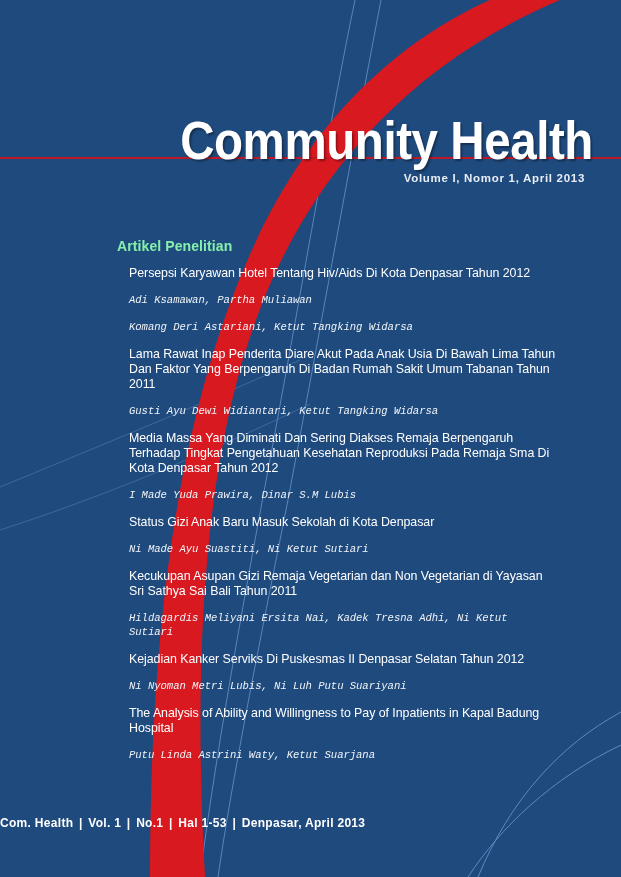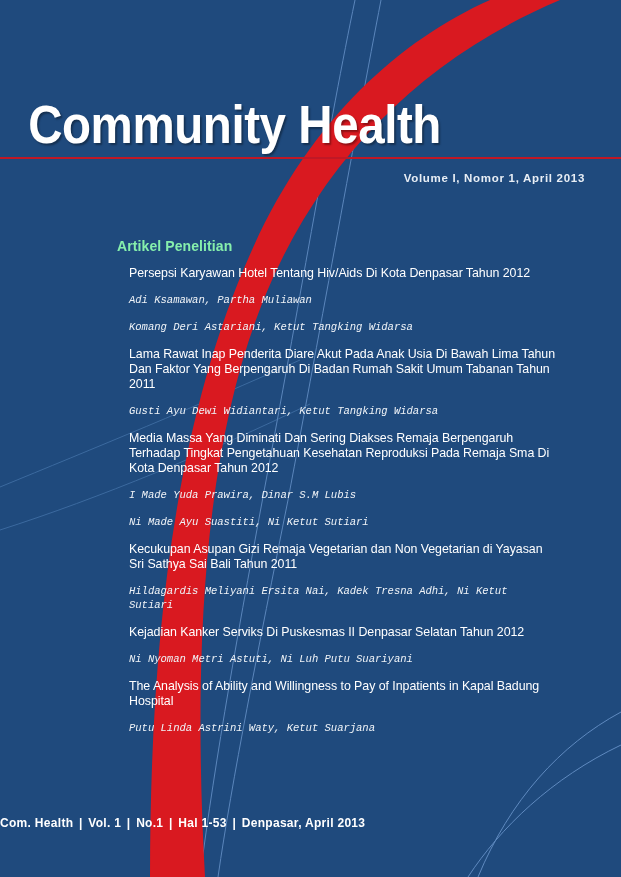--- a/index.html
+++ b/index.html
@@ -26,23 +26,23 @@
     top: 0;
     width: 621px;
     height: 877px;
     pointer-events: none;
   }
 
   
   .title-wrap {
     position: absolute;
     left: 0;
-    top: 96px;
-    width: 621px;
-    text-align: left;
+    top: 112px;
+    width: 621px;
+    text-align: right;
   }
   .journal-title {
     display: inline-block;
     margin: 0;
     font-family: "Liberation Sans Narrow", "Liberation Sans", sans-serif;
     font-weight: bold;
     font-size: 54px;
     line-height: 56px;
     letter-spacing: -0.5px;
     color: #ffffff;
@@ -182,31 +182,32 @@
       <p class="article-title">Lama Rawat Inap Penderita Diare Akut Pada Anak Usia Di Bawah Lima Tahun Dan Faktor Yang Berpengaruh Di Badan Rumah Sakit Umum Tabanan Tahun 2011</p>
       <p class="article-authors">Gusti Ayu Dewi Widiantari, Ketut Tangking Widarsa</p>
     </div>
 
     <div class="article">
       <p class="article-title">Media Massa Yang Diminati Dan Sering Diakses Remaja Berpengaruh Terhadap Tingkat Pengetahuan Kesehatan Reproduksi Pada Remaja Sma Di Kota Denpasar Tahun 2012</p>
       <p class="article-authors">I Made Yuda Prawira, Dinar S.M Lubis</p>
     </div>
 
     <div class="article">
+      <p class="article-title">Status Gizi Anak Baru Masuk Sekolah di Kota Denpasar</p>
       <p class="article-authors">Ni Made Ayu Suastiti,  Ni Ketut Sutiari</p>
     </div>
 
     <div class="article">
       <p class="article-title">Kecukupan Asupan Gizi Remaja Vegetarian dan Non Vegetarian di Yayasan Sri Sathya Sai Bali Tahun 2011</p>
       <p class="article-authors">Hildagardis Meliyani Ersita Nai, Kadek Tresna Adhi, Ni Ketut Sutiari</p>
     </div>
 
     <div class="article">
       <p class="article-title">Kejadian Kanker Serviks  Di Puskesmas II  Denpasar Selatan Tahun 2012</p>
-      <p class="article-authors">Ni Nyoman Metri Astuti, Ni Luh Putu Suariyani</p>
+      <p class="article-authors">Ni Nyoman Metri Lubis, Ni Luh Putu Suariyani</p>
     </div>
 
     <div class="article">
       <p class="article-title">The Analysis of Ability and Willingness to Pay of Inpatients in Kapal Badung Hospital</p>
       <p class="article-authors">Putu Linda Astrini Waty, Ketut Suarjana</p>
     </div>
 
   </div>
 
   <div class="footer-line">

